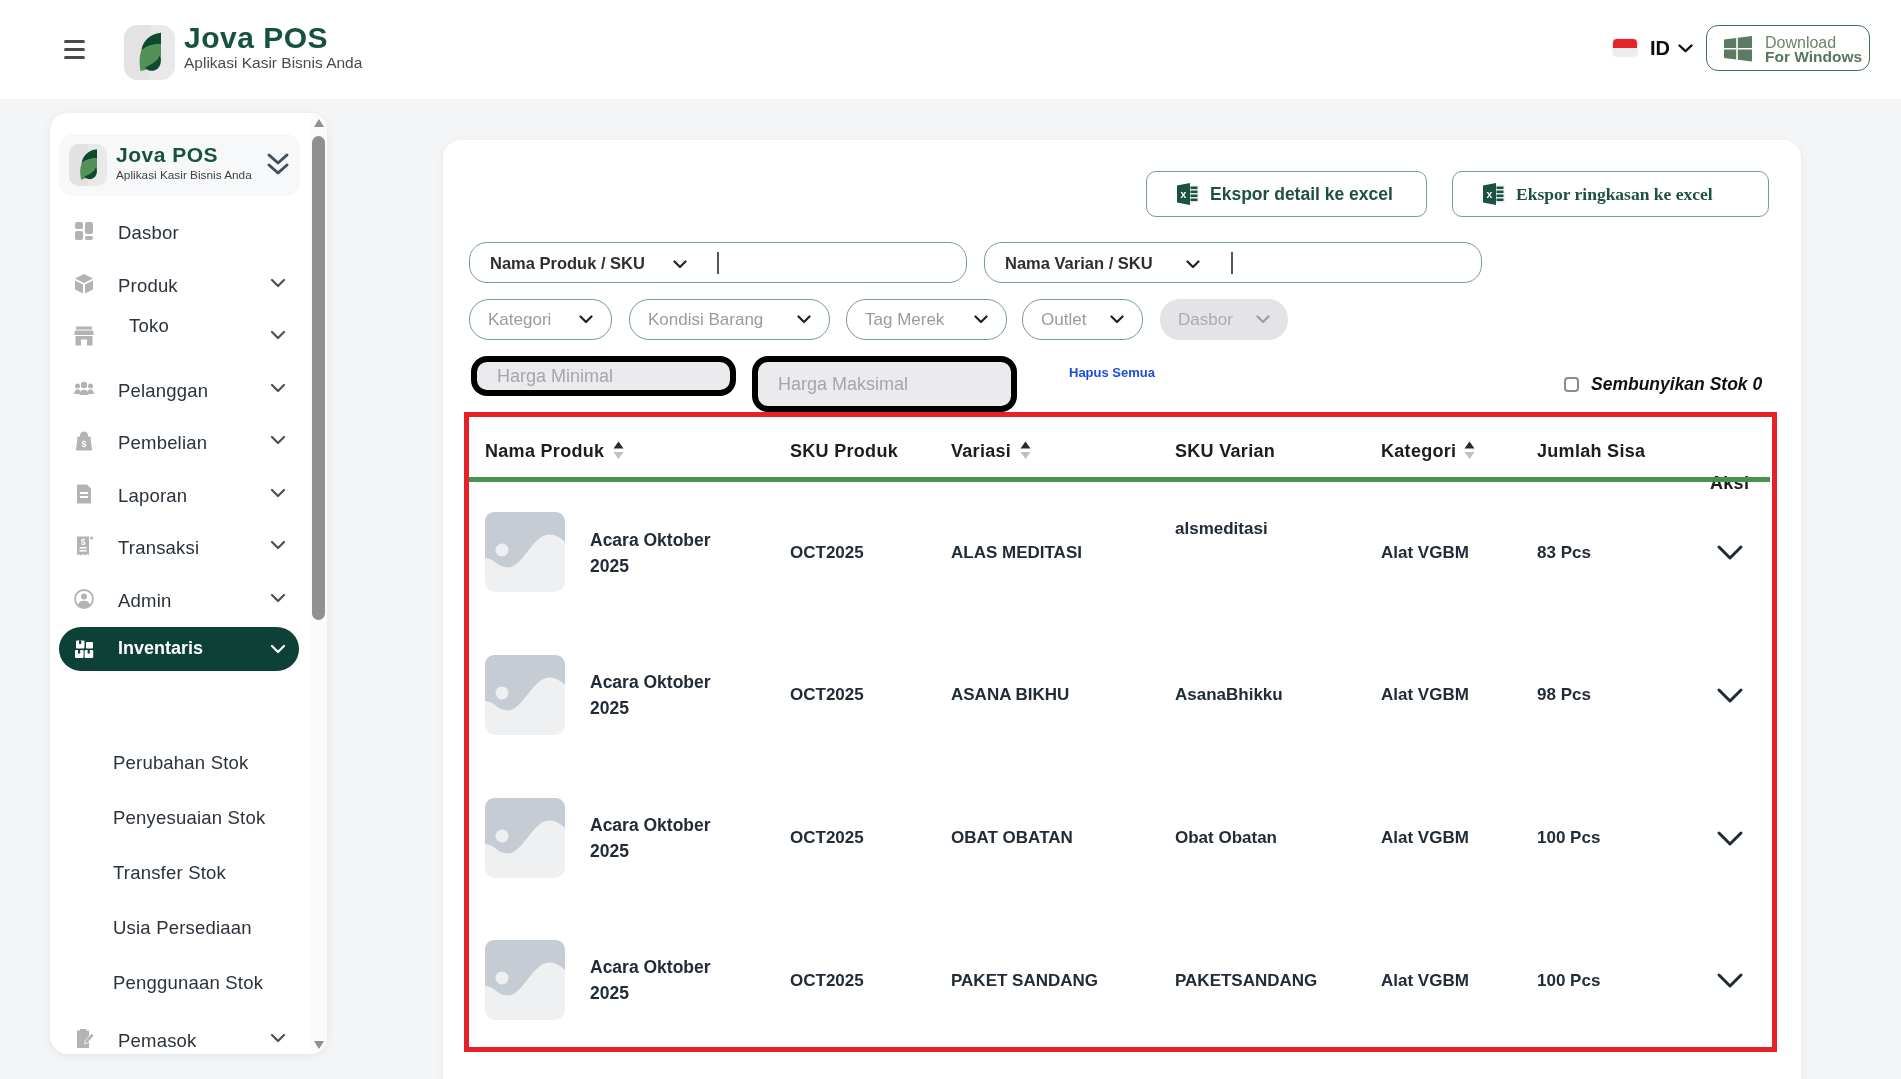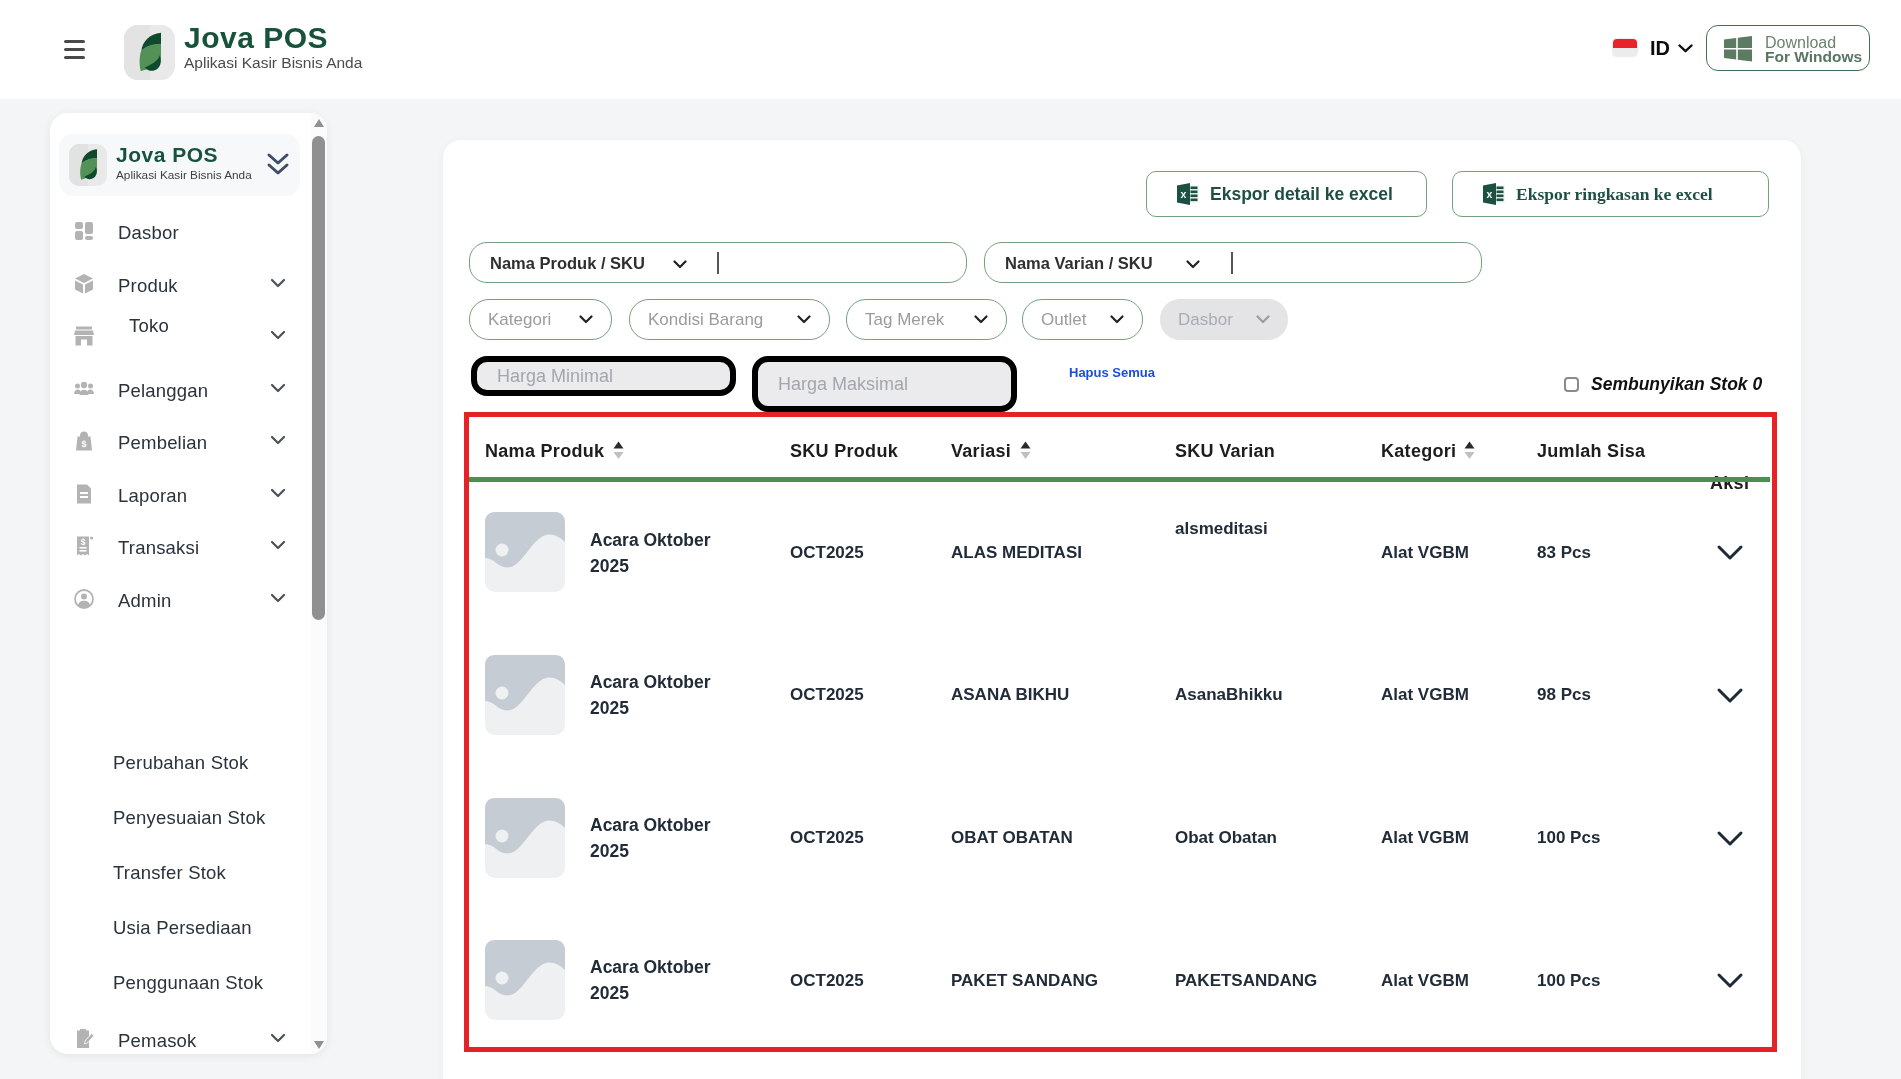--- a/index.html
+++ b/index.html
@@ -153,20 +153,35 @@
   <svg class="abs" style="left:23px;top:475px;" width="22" height="22" viewBox="0 0 22 22">
     <circle cx="11" cy="11" r="9" fill="none" stroke="#b3b3b3" stroke-width="1.8"></circle>
     <circle cx="11" cy="8.5" r="3" class="gicon"></circle>
     <path d="M5,17.5 C5.5,14 8,12.8 11,12.8 C14,12.8 16.5,14 17,17.5 C15.3,19 13.3,19.8 11,19.8 C8.7,19.8 6.7,19 5,17.5 Z" class="gicon"></path>
   </svg>
   <div class="abs menu-label" style="left:68px;top:477px;">Admin</div>
   <svg class="abs chev" style="left:220px;top:480px;" width="16" height="10" viewBox="0 0 16 10">
       <path d="M2,2 L8,8 L14,2"></path>
     </svg>
 
+  <div class="abs" style="left:9px;top:514px;width:240px;height:44px;background:#0d4137;border-radius:22px;">
+    <svg class="abs" style="left:14px;top:11px;" width="22" height="22" viewBox="0 0 22 22">
+      <rect x="3" y="2.5" width="8.5" height="8" rx="1" fill="#fff"></rect>
+        <rect x="6" y="2.5" width="2.2" height="3.5" fill="#0d4137"></rect>
+      <rect x="2" y="12" width="8.6" height="8" rx="1" fill="#fff"></rect>
+        <rect x="5" y="12" width="2.2" height="3.5" fill="#0d4137"></rect>
+      <rect x="11.6" y="12" width="8.6" height="8" rx="1" fill="#fff"></rect>
+        <rect x="14.6" y="12" width="2.2" height="3.5" fill="#0d4137"></rect>
+      <rect x="13" y="4" width="7" height="6.5" rx="1" fill="#fff"></rect>
+    </svg>
+    <div class="abs" style="left:59px;top:11px;font-size:18px;font-weight:700;color:#fff;">Inventaris</div>
+    <svg class="abs" style="left:211px;top:17px;" width="16" height="10" viewBox="0 0 16 10">
+        <path d="M2,2 L8,8 L14,2" fill="none" stroke="#fff" stroke-width="2.2" stroke-linecap="round" stroke-linejoin="round"></path>
+      </svg>
+  </div>
 
   <div class="abs menu-label" style="left:63px;top:639px;">Perubahan Stok</div>
   <div class="abs menu-label" style="left:63px;top:694px;">Penyesuaian Stok</div>
   <div class="abs menu-label" style="left:63px;top:749px;">Transfer Stok</div>
   <div class="abs menu-label" style="left:63px;top:804px;">Usia Persediaan</div>
   <div class="abs menu-label" style="left:63px;top:859px;">Penggunaan Stok</div>
 
   <svg class="abs" style="left:23px;top:915px;" width="22" height="22" viewBox="0 0 22 22">
     <path d="M4,2.5 H16 V20 H4 Z M7,1 H13 V4.5 H7 Z" class="gicon"></path>
     <path d="M12,13 L18.5,5.5 L21,7.5 L14.5,15 L11.5,15.8 Z" class="gicon" stroke="#fff" stroke-width="0.8"></path>

